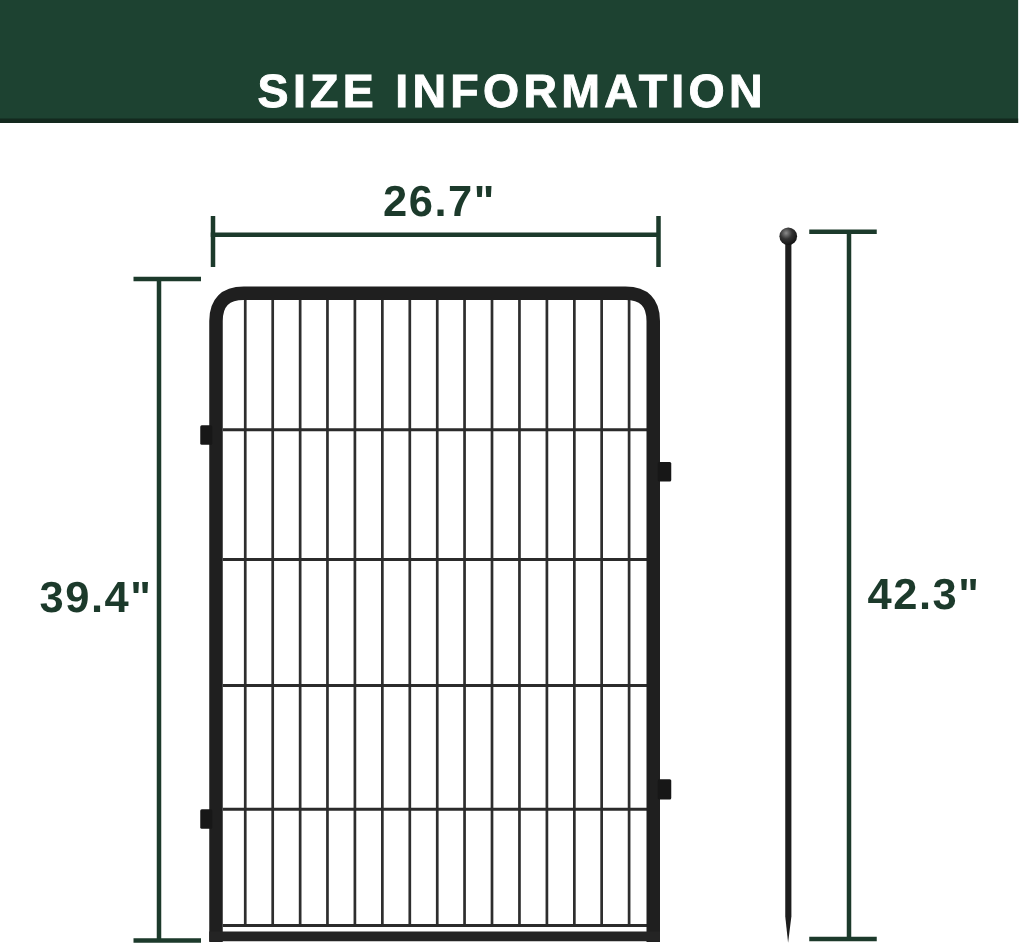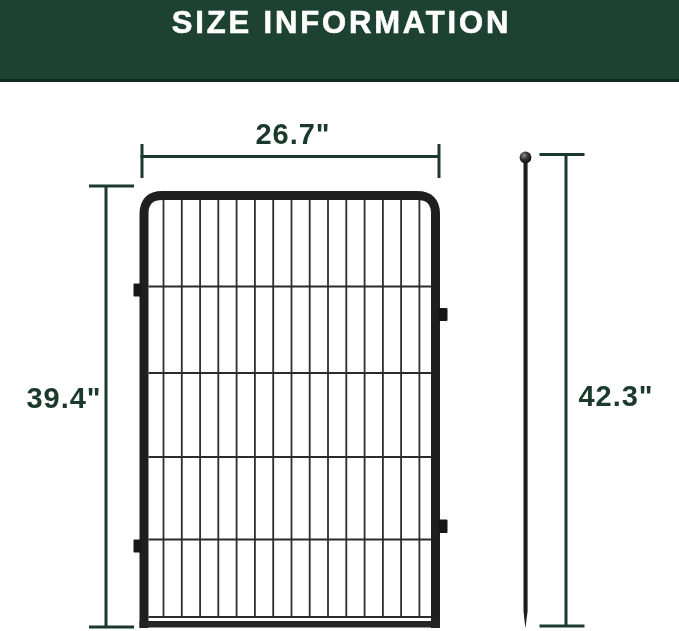--- a/index.html
+++ b/index.html
@@ -1,19 +1,19 @@
 <!DOCTYPE html>
 <html><head>
 <meta charset="utf-8">
 <style>
   html,body{margin:0;padding:0;background:#ffffff;}
   #page{position:relative;width:679px;height:631px;overflow:hidden;background:#ffffff;
         font-family:"Liberation Sans", sans-serif;}
   #banner{position:absolute;left:0;top:0;width:679px;height:79px;background:#1d4231;
-          border-bottom:3px solid #13291e;display:flex;align-items:flex-start;justify-content:center;}
+          border-bottom:3px solid #13291e;display:flex;align-items:flex-end;justify-content:center;}
   #banner h1{padding-top:5px;padding-left:4px;}
   #banner h1{margin:0;color:#ffffff;font-size:31px;font-weight:bold;letter-spacing:2.85px;-webkit-text-stroke:0.6px #ffffff;}
 </style>
 </head>
 <body>
 <div id="page">
 
   <div id="banner">
       <h1>SIZE INFORMATION</h1>
     </div>

